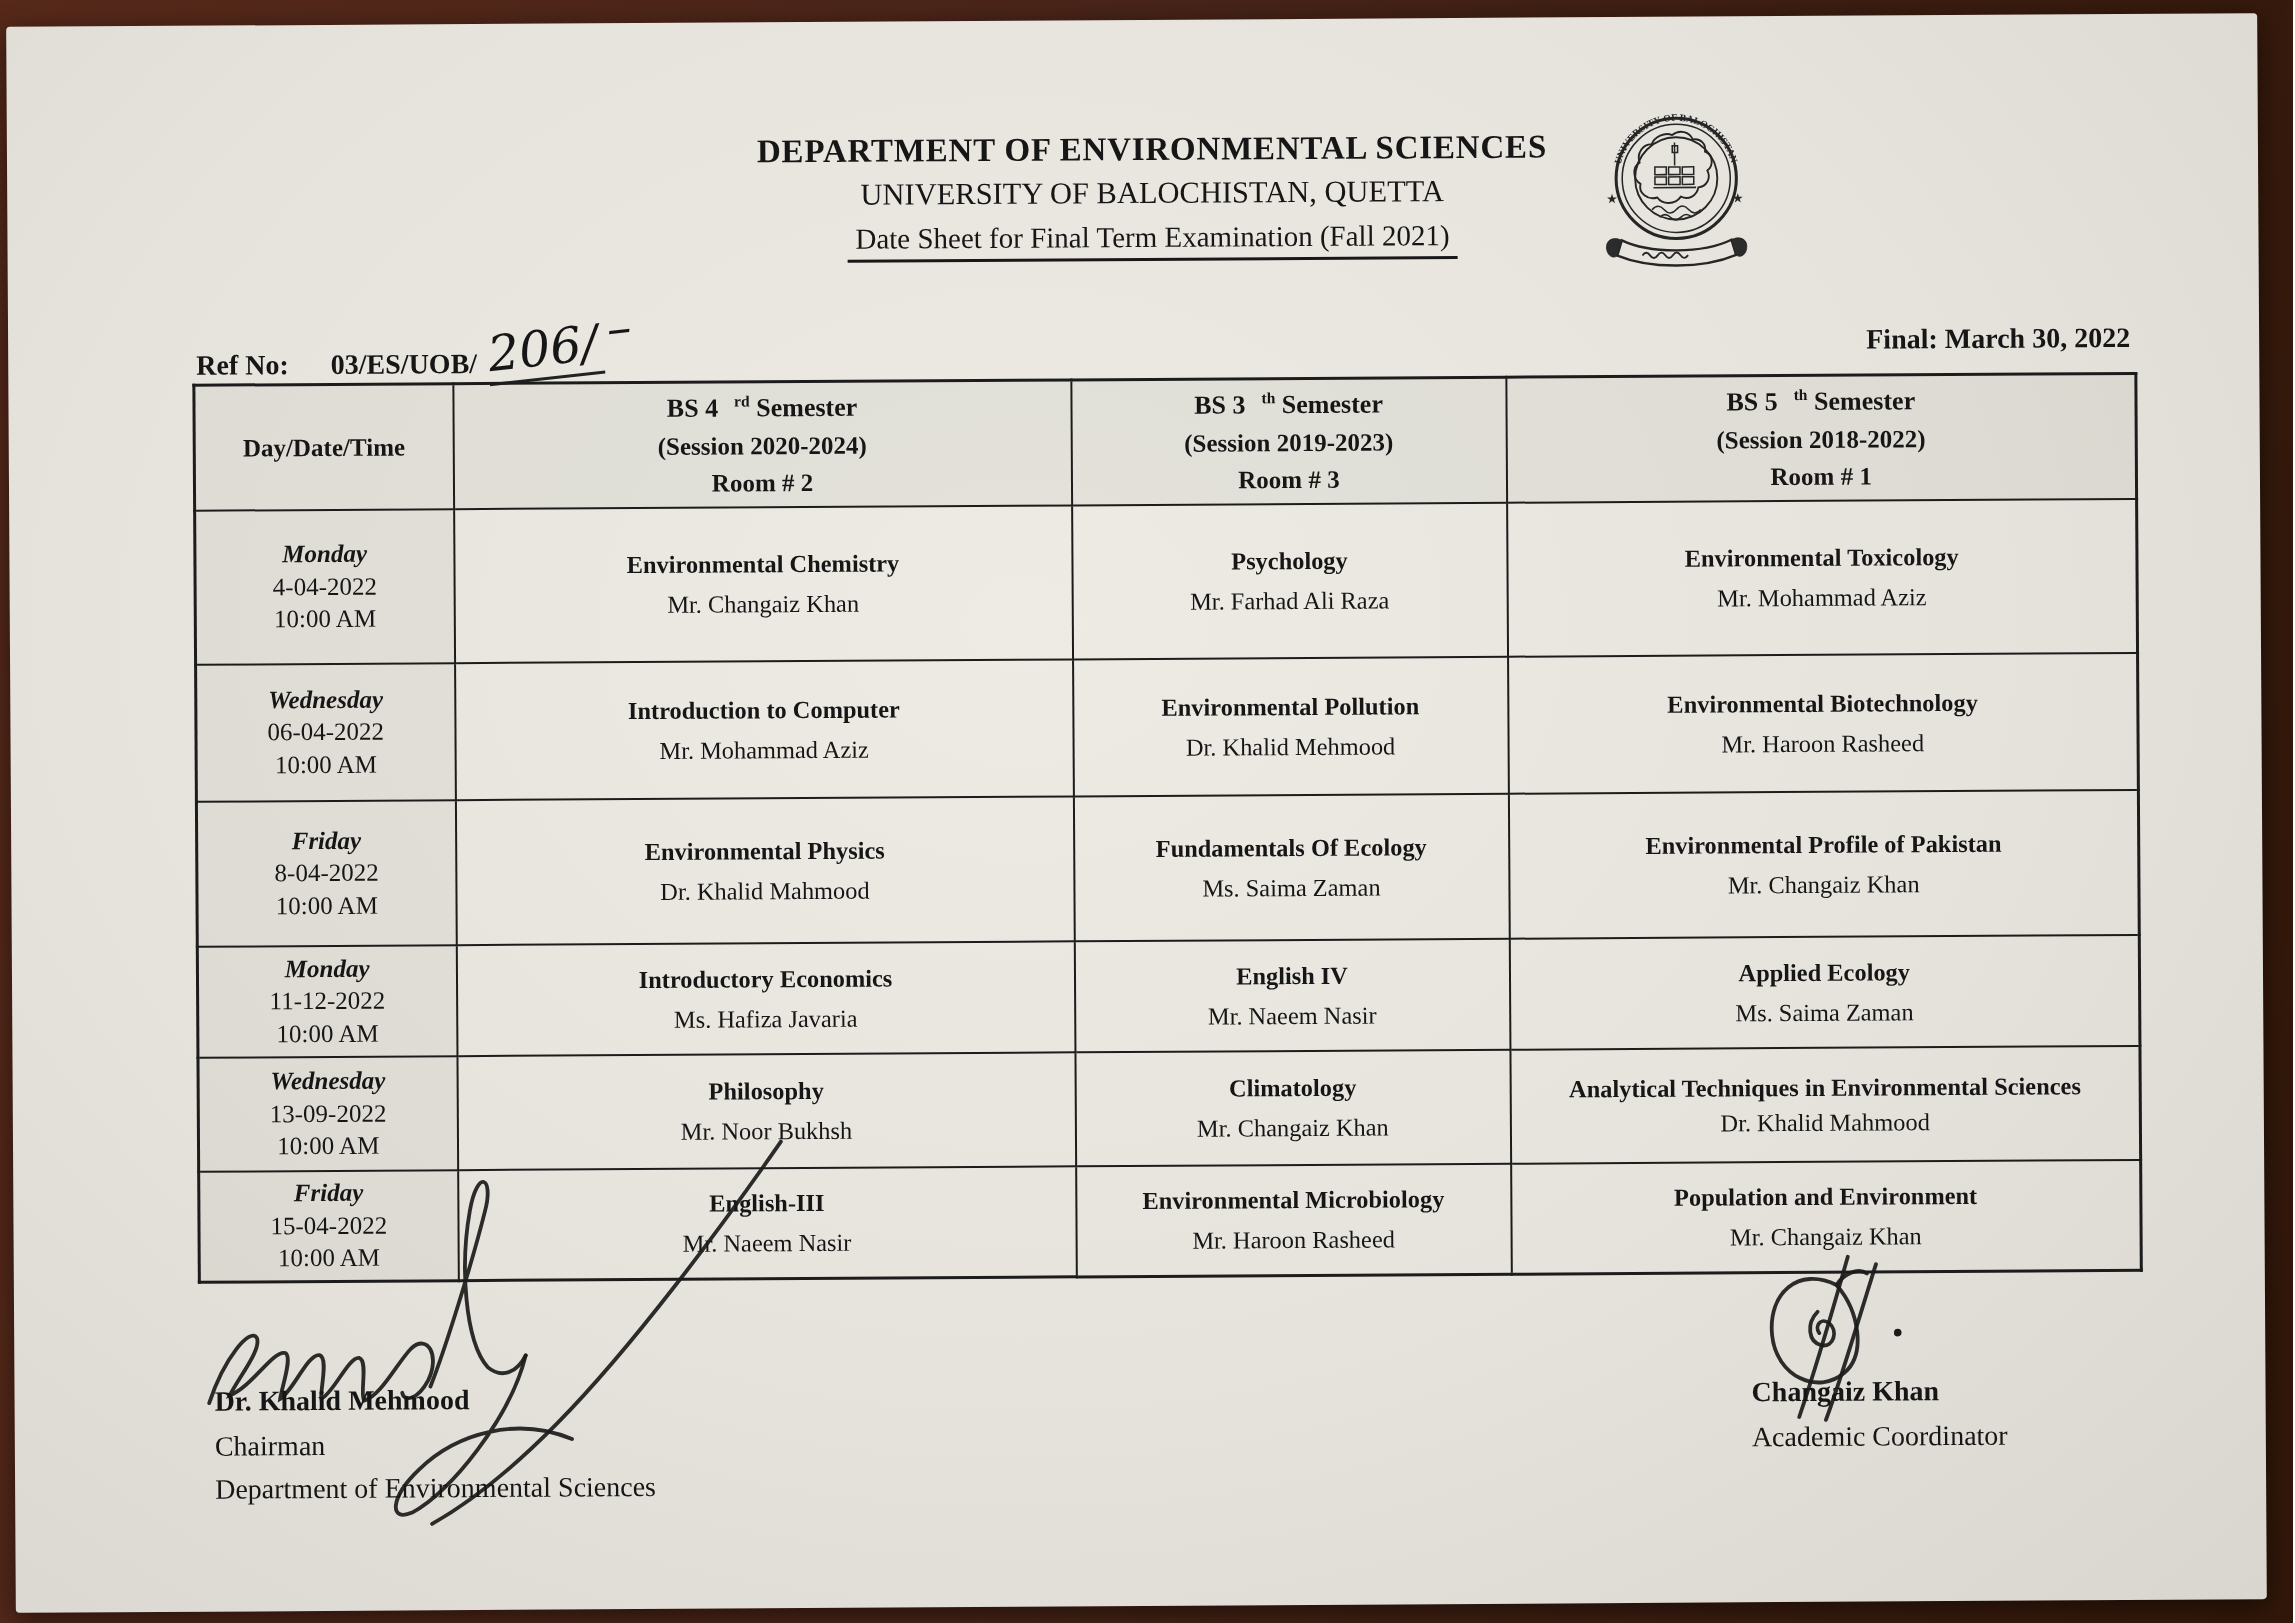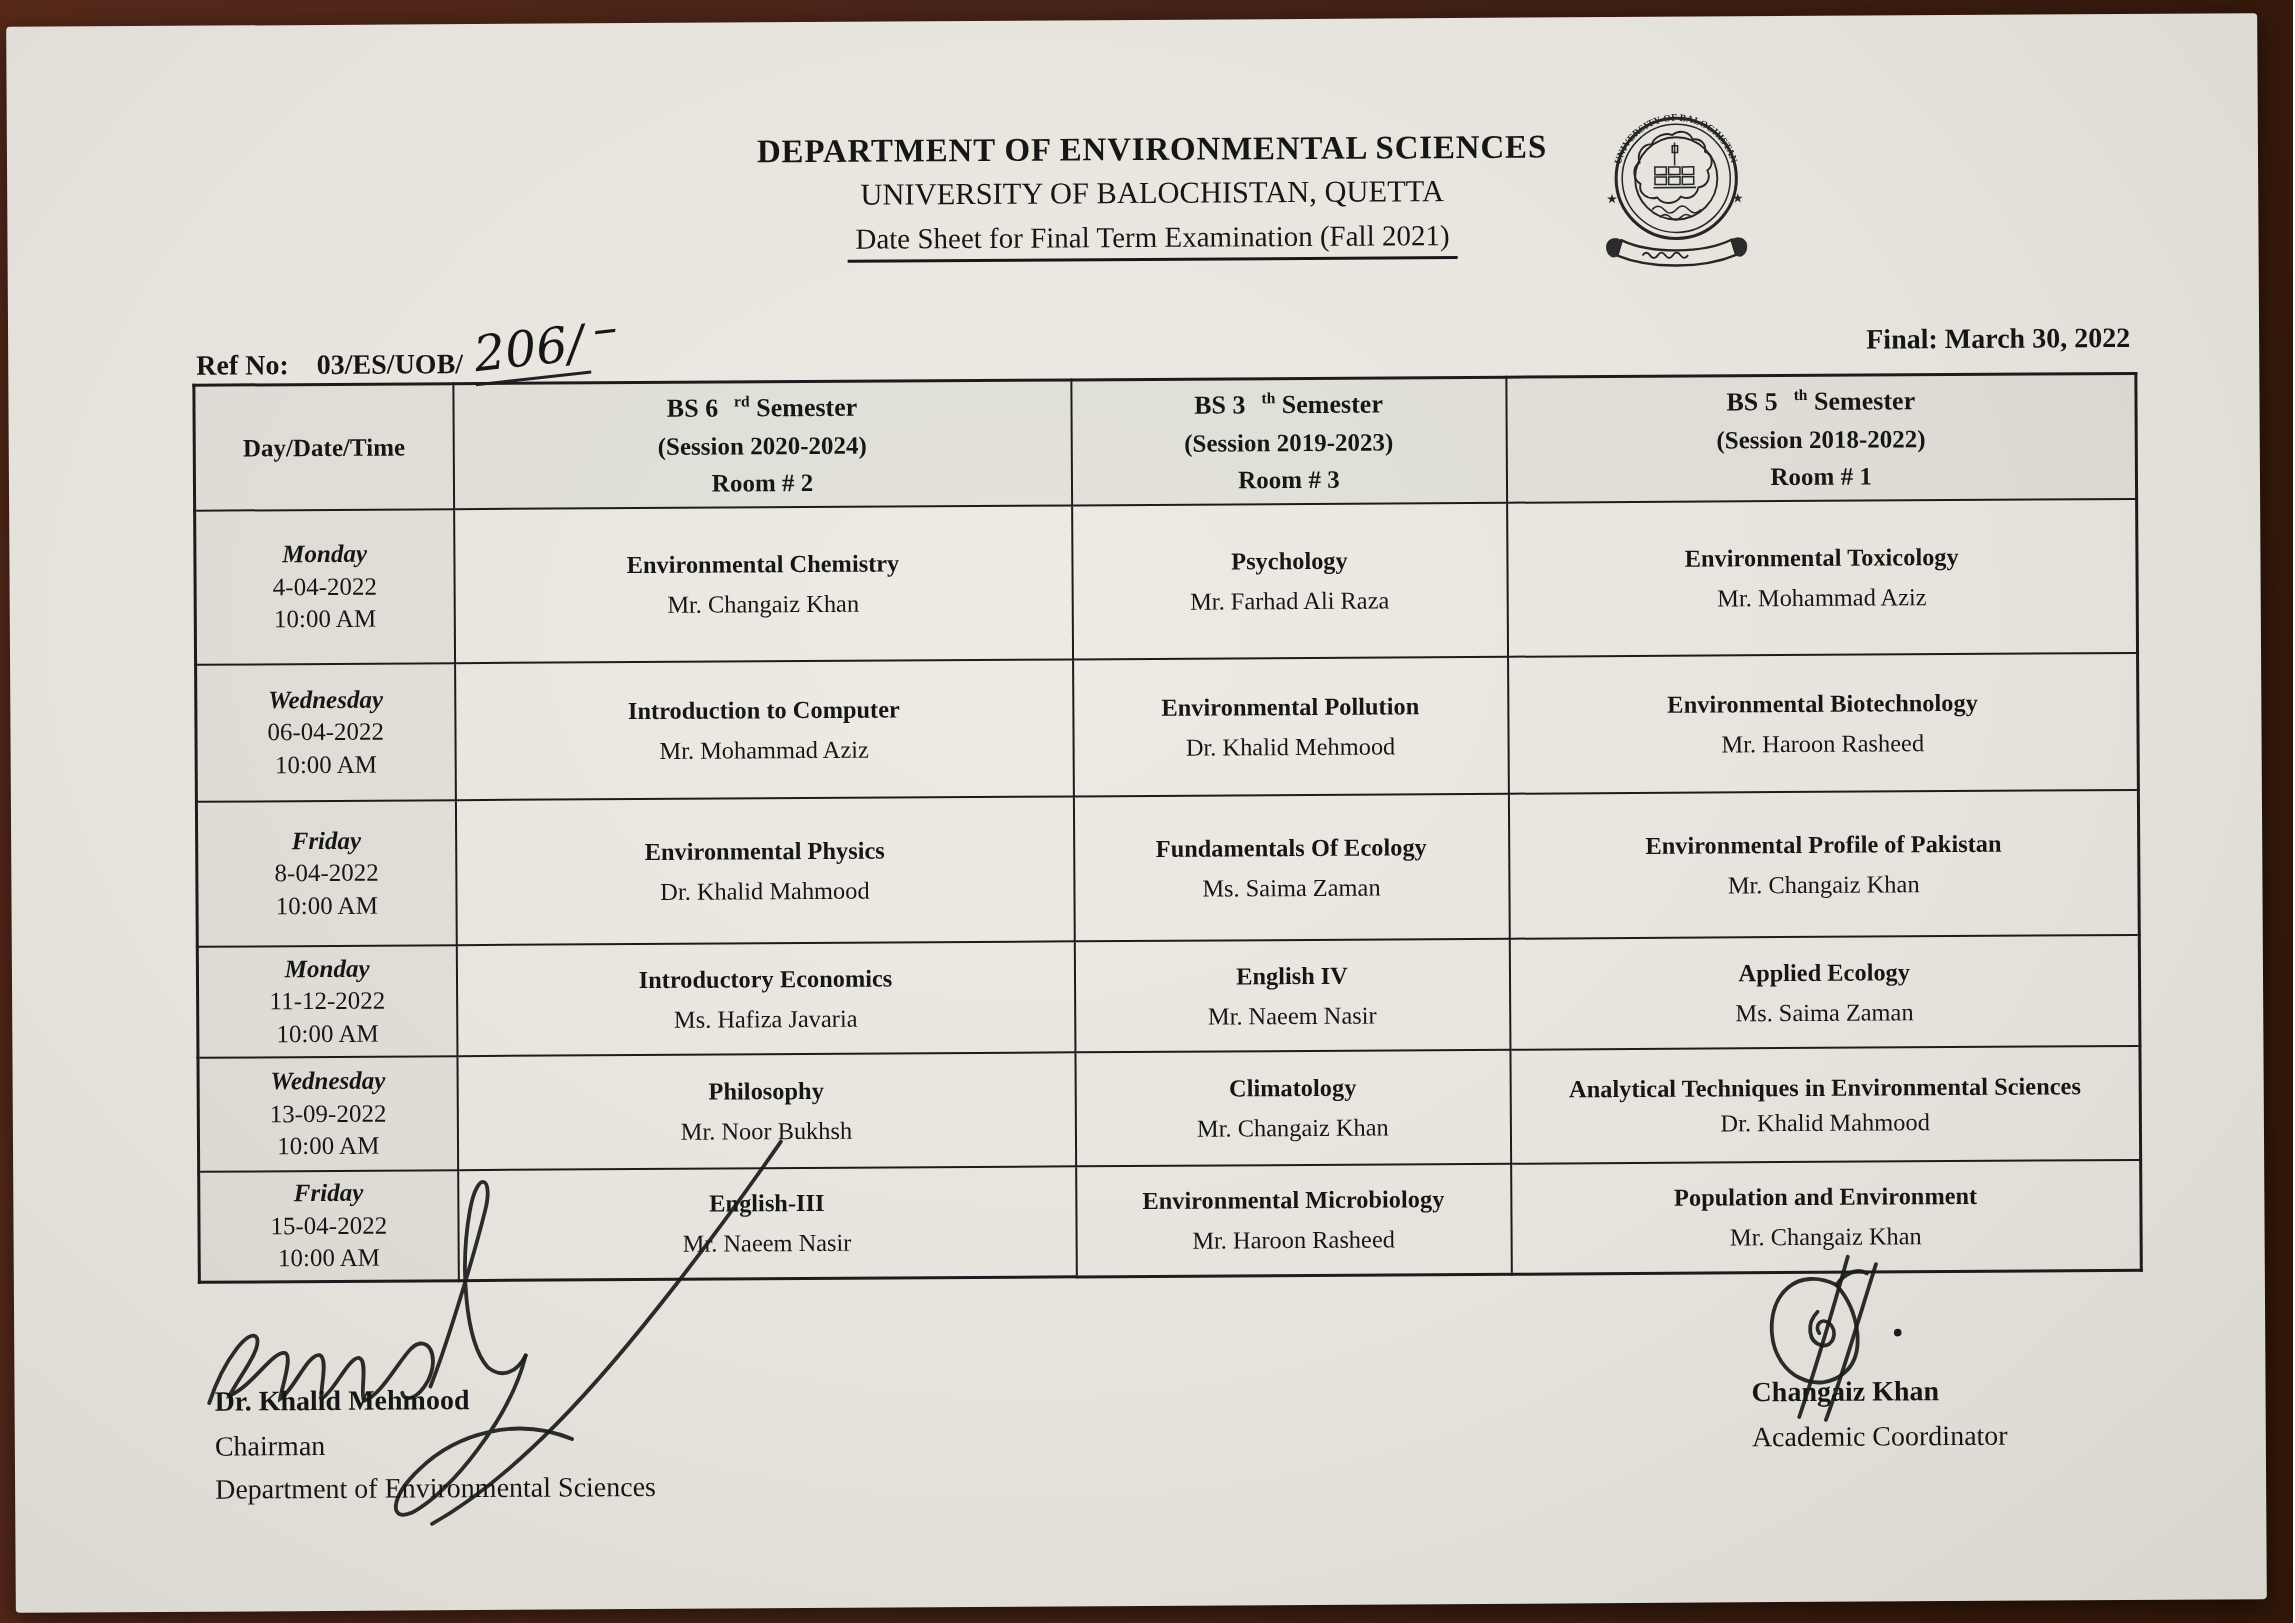--- a/index.html
+++ b/index.html
@@ -16,21 +16,21 @@
   }
   
   #title-block{position:absolute;left:458px;top:111px;width:1374px;text-align:center;}
   .t1{font-size:33px;font-weight:bold;letter-spacing:0.8px;}
   .t2{font-size:30.5px;margin-top:7.6px;}
   .t3{margin-top:10.7px;}
   .t3 span{display:inline-block;font-size:29px;border-bottom:3.1px solid #181818;padding:0 7.6px 3.8px;}
   #seal{position:absolute;left:1593px;top:89px;}
   
   #refline{position:absolute;left:188px;top:304px;font-size:28px;font-weight:bold;white-space:nowrap;}
-  #refline .refval{margin-left:28px;}
+  #refline .refval{margin-left:42px;}
   .hand{display:inline-block;font-size:49px;font-weight:400;font-style:italic;
         font-family:"DejaVu Serif",serif;transform:rotate(-6deg) translateY(-9.2px);margin-left:10.7px;}
   .hand-u{border-bottom:3.1px solid #222;padding:0 4.6px 0 1.5px;}
   .hand-dash{display:inline-block;transform:translateY(-12.2px);margin-left:6.1px;}
   #dateline{position:absolute;left:1641px;top:308px;width:481px;text-align:right;font-size:28px;font-weight:bold;}
   
   #exam-table{position:absolute;left:184px;top:358px;border-collapse:collapse;table-layout:fixed;
               border:3.1px solid #1c1c1c;}
   #exam-table th,#exam-table td{border:2.3px solid #1c1c1c;text-align:center;vertical-align:middle;
               padding:4.6px 10.7px;overflow:hidden;}
@@ -114,21 +114,21 @@
       <colgroup>
           <col style="width:259px">
           <col style="width:618px">
           <col style="width:435px">
           <col style="width:630px">
         </colgroup>
       <tbody>
           <tr class="rh">
         <th><span class="sub">Day/Date/Time</span></th>
         <th>
-          <div class="sem"><span>BS 6</span><sup>rd</sup><span> Semester</span></div>
+          <div class="sem"><span>BS 4</span><sup>rd</sup><span> Semester</span></div>
           <div class="sub">(Session 2020-2024)</div>
           <div class="sub">Room # 2</div>
         </th>
         <th>
           <div class="sem"><span>BS 3</span><sup>th</sup><span> Semester</span></div>
           <div class="sub">(Session 2019-2023)</div>
           <div class="sub">Room # 3</div>
         </th>
         <th>
           <div class="sem"><span>BS 5</span><sup>th</sup><span> Semester</span></div>

